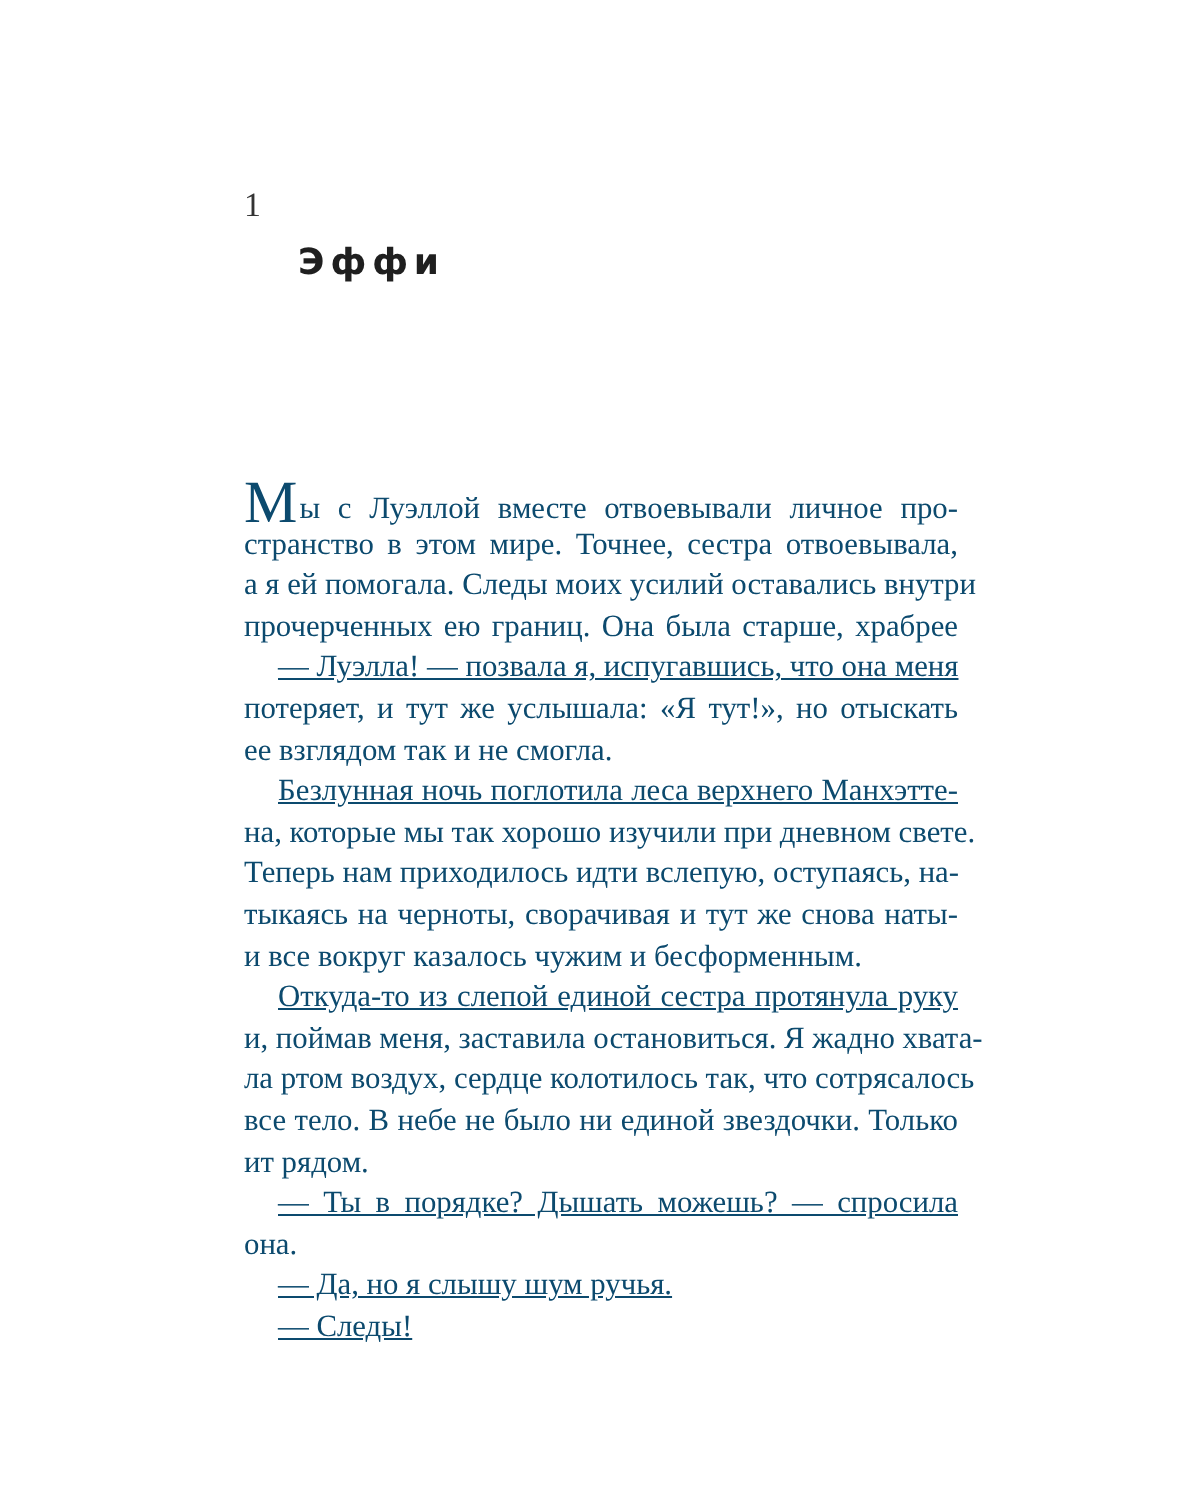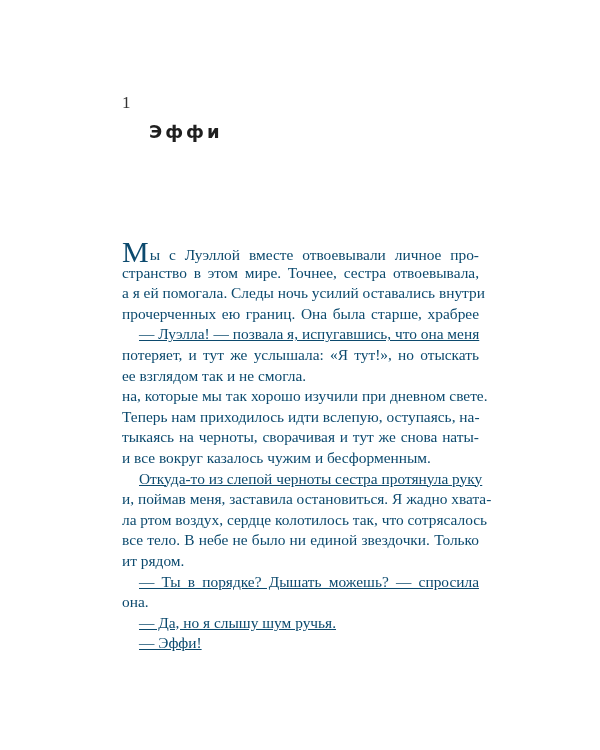--- a/index.html
+++ b/index.html
@@ -73,32 +73,33 @@
 </head>
 <body>
 
 <div class="page">
   <div class="chapter-number">1</div>
   <div class="chapter-title">Эффи</div>
 
   <div class="body-text">
     <span class="line"><span class="dropcap">М</span><span>ы с Луэллой вместе отвоевывали личное про-</span></span>
     <span class="line">странство в этом мире. Точнее, сестра отвоевывала,</span>
-    <span class="line">а я ей помогала. Следы ночь усилий оставались внутри</span>
+    <span class="line">а я ей помогала. Следы моих усилий оставались внутри</span>
     <span class="line">прочерченных ею границ. Она была старше, храбрее</span>
     <span class="line indent">— Луэлла! — позвала я, испугавшись, что она меня</span>
     <span class="line">потеряет, и тут же услышала: «Я тут!», но отыскать</span>
     <span class="line last">ее взглядом так и не смогла.</span>
+    <span class="line indent">Безлунная ночь поглотила леса верхнего Манхэтте-</span>
     <span class="line">на, которые мы так хорошо изучили при дневном свете.</span>
     <span class="line">Теперь нам приходилось идти вслепую, оступаясь, на-</span>
     <span class="line">тыкаясь на черноты, сворачивая и тут же снова наты-</span>
     <span class="line last">и все вокруг казалось чужим и бесформенным.</span>
-    <span class="line indent">Откуда-то из слепой черноты сестра протянула руку</span>
+    <span class="line indent">Откуда-то из слепой единой сестра протянула руку</span>
     <span class="line">и, поймав меня, заставила остановиться. Я жадно хвата-</span>
     <span class="line">ла ртом воздух, сердце колотилось так, что сотрясалось</span>
     <span class="line">все тело. В небе не было ни единой звездочки. Только</span>
     <span class="line last">ит рядом.</span>
     <span class="line indent">— Ты в порядке? Дышать можешь? — спросила</span>
     <span class="line last">она.</span>
     <span class="line indent last">— Да, но я слышу шум ручья.</span>
-    <span class="line indent last">— Эффи!</span>
+    <span class="line indent last">— Следы!</span>
   </div>
 </div>
 
 </body></html>

